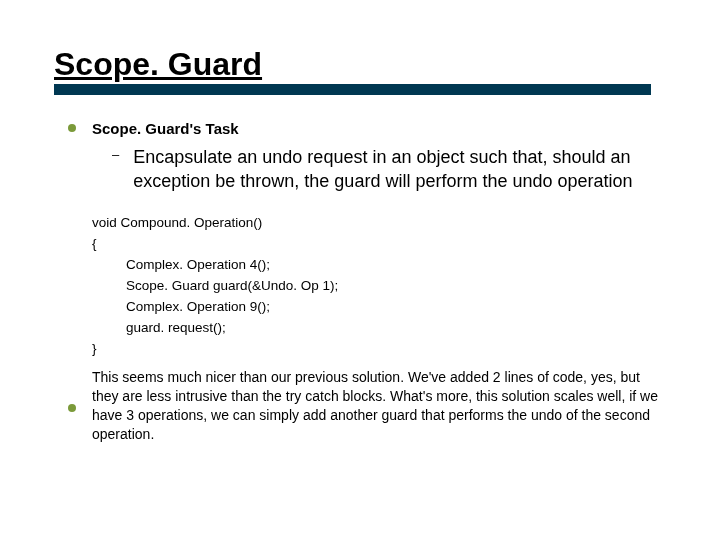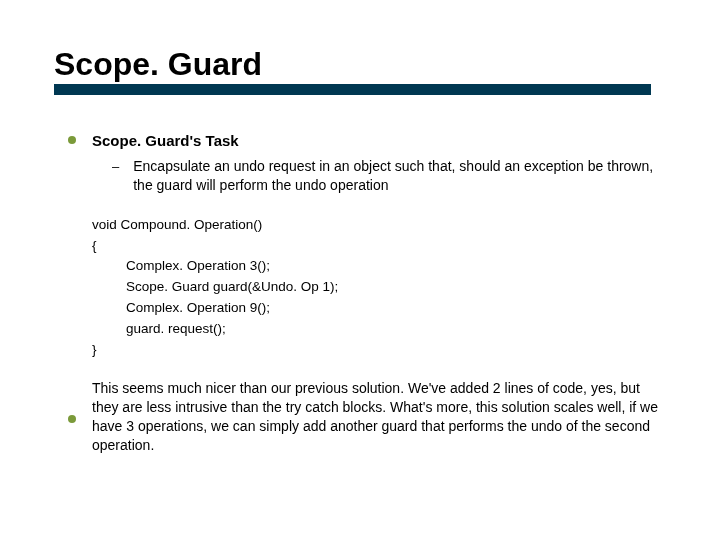--- a/index.html
+++ b/index.html
@@ -14,21 +14,22 @@
   }
   .slide {
     position: relative;
     width: 720px;
     height: 540px;
     box-sizing: border-box;
     padding: 48px 54px 40px 54px;
   }
   .title-block {
     position: relative;
-    margin-bottom: 36px;
+    margin-bottom: 24px;
+    text-decoration: underline;
   }
   .title-text {
     font-size: 32px;
     font-weight: bold;
     color: #000;
     margin: 0 0 2px 0;
     line-height: 1.05;
   }
   .title-rule {
     height: 11px;
@@ -66,28 +67,28 @@
     margin-bottom: 20px;
   }
   .dash {
     font-size: 13px;
     margin-right: 14px;
     margin-top: 1px;
     flex: none;
     color: #000;
   }
   .sub-text {
-    font-size: 14px;
+    font-size: 18px;
   }
   .code-block {
     margin-left: 38px;
     font-size: 13.5px;
     line-height: 1.55;
     font-family: Arial, Helvetica, sans-serif;
-    margin-bottom: 18px;
+    margin-bottom: 8px;
   }
   .code-line {
     white-space: pre;
   }
   .code-indent {
     padding-left: 34px;
   }
   .para-row {
     display: flex;
     align-items: center;
@@ -118,21 +119,21 @@
     </div>
 
     <div class="sub-row">
       <div class="dash">–</div>
       <div class="sub-text">Encapsulate an undo request in an object such that, should an exception be thrown, the guard will perform the undo operation</div>
     </div>
 
     <div class="code-block">
       <div class="code-line">void Compound. Operation()</div>
       <div class="code-line">{</div>
-      <div class="code-line code-indent">Complex. Operation 3();</div>
+      <div class="code-line code-indent">Complex. Operation 4();</div>
       <div class="code-line code-indent">Scope. Guard guard(&amp;Undo. Op 1);</div>
       <div class="code-line code-indent">Complex. Operation 9();</div>
       <div class="code-line code-indent">guard. request();</div>
       <div class="code-line">}</div>
     </div>
 
     <div class="para-row">
       <div class="bullet-dot"></div>
       <div class="para-text">This seems much nicer than our previous solution.  We've added 2 lines of code, yes, but they are less intrusive than the try catch blocks.  What's more, this solution scales well, if we have 3 operations, we can simply add another guard that performs the undo of the second operation.</div>
     </div>

